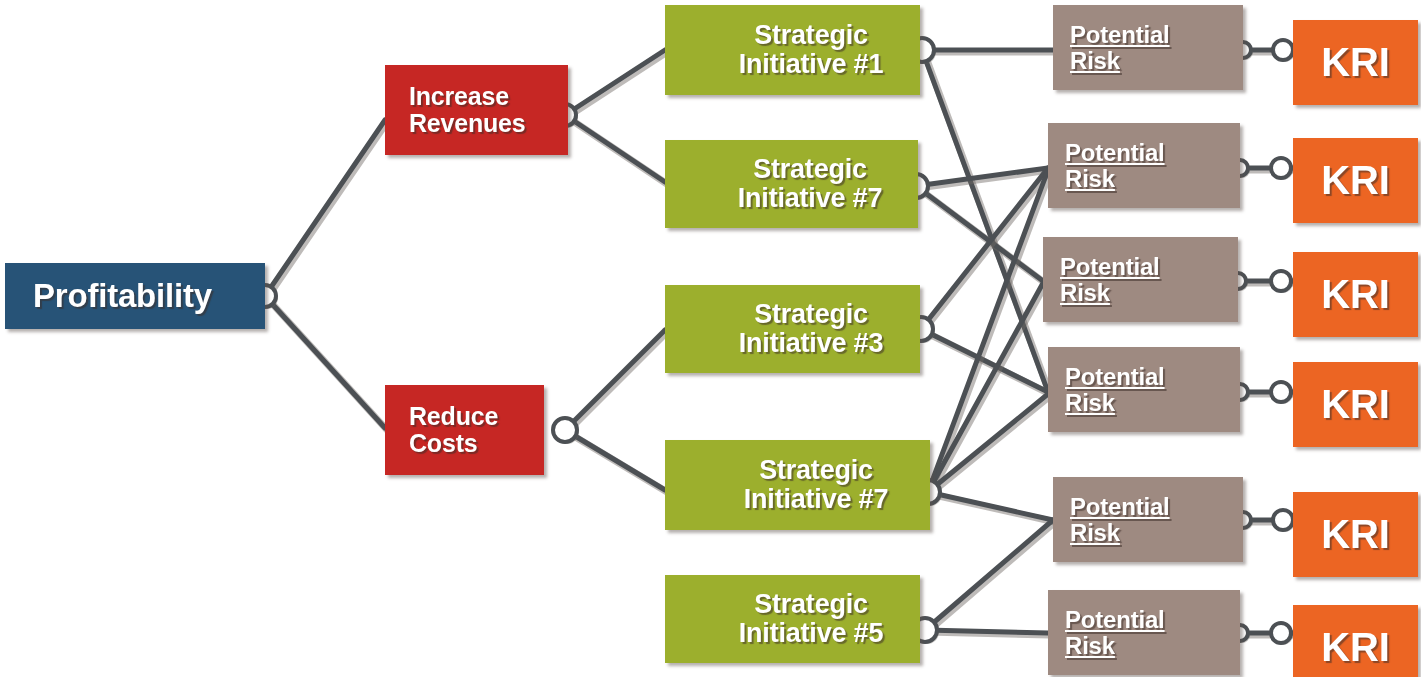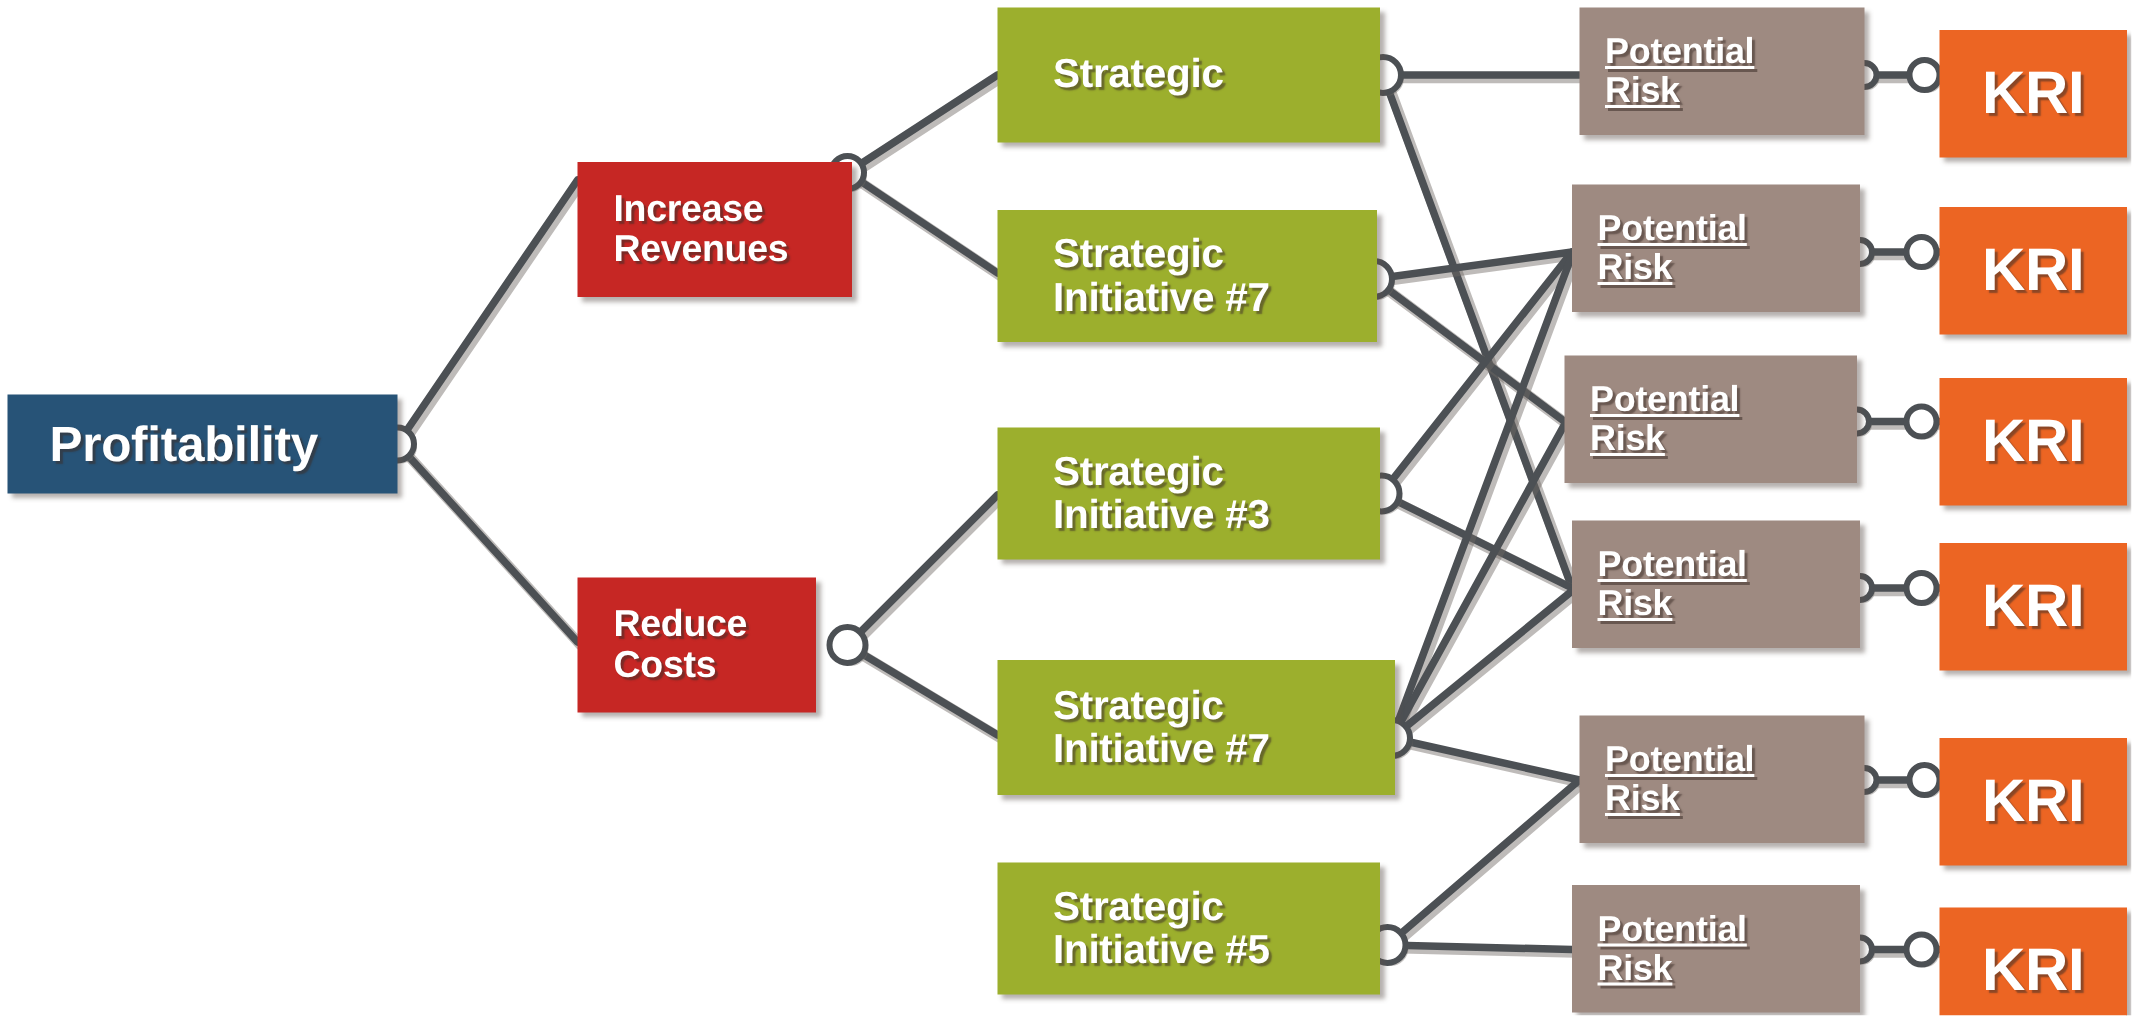--- a/index.html
+++ b/index.html
@@ -20,21 +20,21 @@
     color:#ffffff;
     font-weight:bold;
     letter-spacing:-0.2px;
     text-shadow:2px 2px 1px rgba(60,45,40,0.55);
     box-shadow:3px 3px 3px rgba(90,80,75,0.45);
     line-height:1.08;
   }
   .node-box .ln{display:block;white-space:nowrap;}
   .b-profit{background:#275377;font-size:33px;padding-left:28px;}
   .b-obj{background:#C62724;font-size:25px;padding-left:24px;}
-  .b-init{background:#9CAF2D;font-size:27px;padding-left:37px;}
+  .b-init{background:#9CAF2D;font-size:27px;padding-left:37px;align-items:center;}
   .b-risk{background:#9E8A81;font-size:24px;padding-left:17px;text-decoration:underline;}
   .b-kri{background:#EC6523;font-size:40px;align-items:center;justify-content:center;padding-left:0;margin-top:15px;}
 </style>
 </head>
 <body>
 
 <div id="stage">
   <svg id="wires">
       <g>
         <line x1="265" y1="296" x2="385" y2="120" stroke="rgba(110,105,100,0.45)" stroke-width="7" stroke-linecap="round" transform="translate(2,2)"></line>
@@ -210,30 +210,31 @@
       </g>
       <g>
         <circle cx="1283" cy="635" r="10" fill="rgba(110,105,100,0.40)" stroke="none"></circle>
         <circle cx="1281" cy="633" r="10" fill="#FFFFFF" stroke="#4C5054" stroke-width="4"></circle>
       </g>
     </svg>
   <div id="boxes">
       <div class="node-box b-profit" style="left: 5px; top: 263px; width: 260px; height: 66px; justify-content: center;">
         <span class="ln">Profitability</span>
       </div>
-      <div class="node-box b-obj" style="left: 385px; top: 65px; width: 183px; height: 90px; margin-top: 43px;">
+      <div class="node-box b-obj" style="left: 385px; top: 65px; width: 183px; height: 90px;">
         <span class="ln">Increase</span>
         <span class="ln">Revenues</span>
       </div>
       <div class="node-box b-obj" style="left: 385px; top: 385px; width: 159px; height: 90px;">
         <span class="ln">Reduce</span>
         <span class="ln">Costs</span>
       </div>
       <div class="node-box b-init" style="left: 665px; top: 5px; width: 255px; height: 90px;">
         <span class="ln">Strategic</span>
+        <span class="ln">Initiative #1</span>
       </div>
       <div class="node-box b-init" style="left: 665px; top: 140px; width: 253px; height: 88px;">
         <span class="ln">Strategic</span>
         <span class="ln">Initiative #7</span>
       </div>
       <div class="node-box b-init" style="left: 665px; top: 285px; width: 255px; height: 88px;">
         <span class="ln">Strategic</span>
         <span class="ln">Initiative #3</span>
       </div>
       <div class="node-box b-init" style="left: 665px; top: 440px; width: 265px; height: 90px;">

